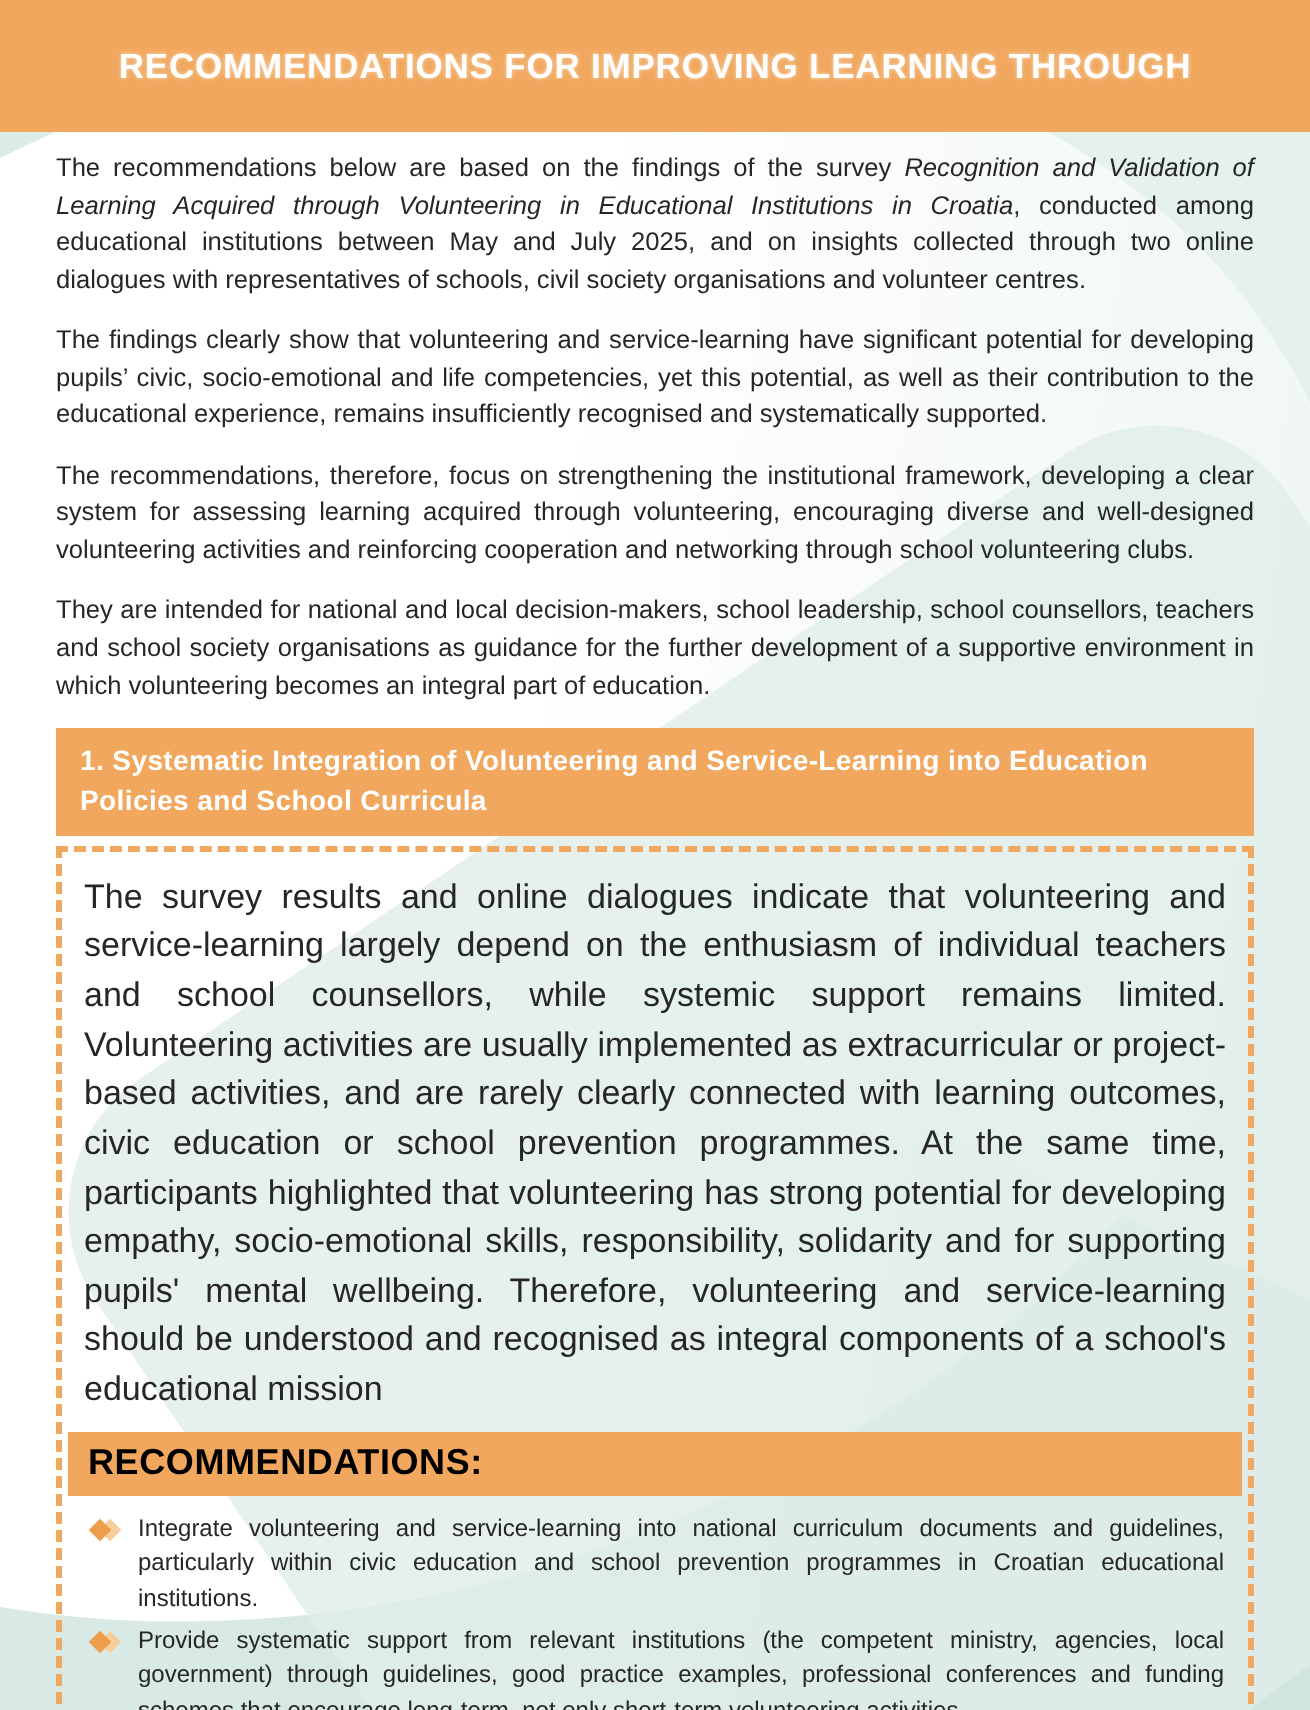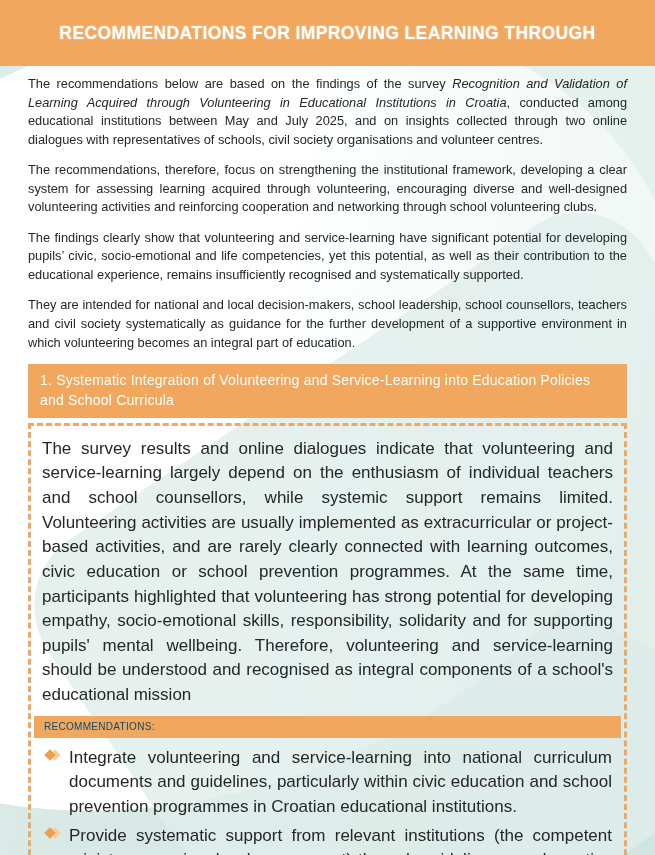--- a/index.html
+++ b/index.html
@@ -53,50 +53,50 @@
   }
   .para{
     margin:0 0 12px 0;
     font-size:12.8px;line-height:1.45;
     text-align:justify;
   }
   .section-heading{
     margin-top:3px;
     background:#f1a85e;
     color:#ffffff;
-    font-size:14px;font-weight:400;line-height:1.45;
+    font-size:14px;font-weight:700;line-height:1.45;
     padding:6px 12px 7px 12px;
     letter-spacing:.2px;
   }
   .dashed-box{
     margin-top:5px;
     border:3px dashed #f0a85e;
     padding:2px;
   }
   .box-para{
     margin:9px 9px 8px 9px;
     font-size:17px;line-height:1.45;
     text-align:justify;
   }
   .rec-bar{
     margin:4px 1px;
     background:#f1a85e;
-    color:#0c4a6e;
-    font-size:10px;font-weight:400;letter-spacing:.3px;
+    color:#000000;
+    font-size:18px;font-weight:700;letter-spacing:.3px;
     padding:5px 10px 6px 10px;
   }
   .rec-list{
     list-style:none;
     margin:8px 10px 10px 12px;padding:0;
   }
   .rec-item{
     position:relative;
     padding-left:24px;
     margin-bottom:4px;
-    font-size:17px;line-height:1.45;
+    font-size:12px;line-height:1.45;
     text-align:justify;
   }
   .diamond-icon{
     position:absolute;left:0;top:3px;width:16px;height:12px;display:inline-block;
   }
   .diamond-icon .d-back{
     position:absolute;left:6px;top:2px;width:8px;height:8px;
     background:#f6cd9c;transform:rotate(45deg);
   }
   .diamond-icon .d-front{
@@ -118,25 +118,25 @@
   </div>
 
   <header class="banner">
     <div class="banner-line">RECOMMENDATIONS FOR IMPROVING LEARNING THROUGH</div>
   </header>
 
   <main class="content">
 
     <p class="para"><span>The recommendations below are based on the findings of the survey </span><em>Recognition and Validation of Learning Acquired through Volunteering in Educational Institutions in Croatia</em><span>, conducted among educational institutions between May and July 2025, and on insights collected through two online dialogues with representatives of schools, civil society organisations and volunteer centres.</span></p>
 
+    <p class="para">The findings clearly show that volunteering and service-learning have significant potential for developing pupils’ civic, socio-emotional and life competencies, yet this potential, as well as their contribution to the educational experience, remains insufficiently recognised and systematically supported.</p>
+
     <p class="para">The recommendations, therefore, focus on strengthening the institutional framework, developing a clear system for assessing learning acquired through volunteering, encouraging diverse and well-designed volunteering activities and reinforcing cooperation and networking through school volunteering clubs.</p>
 
-    <p class="para">The findings clearly show that volunteering and service-learning have significant potential for developing pupils’ civic, socio-emotional and life competencies, yet this potential, as well as their contribution to the educational experience, remains insufficiently recognised and systematically supported.</p>
-
-    <p class="para">They are intended for national and local decision-makers, school leadership, school counsellors, teachers and civil society systematically as guidance for the further development of a supportive environment in which volunteering becomes an integral part of education.</p>
+    <p class="para">They are intended for national and local decision-makers, school leadership, school counsellors, teachers and school society organisations as guidance for the further development of a supportive environment in which volunteering becomes an integral part of education.</p>
 
     <section>
       <div class="section-heading">1. Systematic Integration of Volunteering and Service-Learning into Education Policies and School Curricula</div>
 
       <div class="dashed-box">
         <p class="box-para">The survey results and online dialogues indicate that volunteering and service-learning largely depend on the enthusiasm of individual teachers and school counsellors, while systemic support remains limited. Volunteering activities are usually implemented as extracurricular or project-based activities, and are rarely clearly connected with learning outcomes, civic education or school prevention programmes. At the same time, participants highlighted that volunteering has strong potential for developing empathy, socio-emotional skills, responsibility, solidarity and for supporting pupils' mental wellbeing. Therefore, volunteering and service-learning should be understood and recognised as integral components of a school's educational mission</p>
 
         <div class="rec-bar">RECOMMENDATIONS:</div>
 
         <ul class="rec-list">

